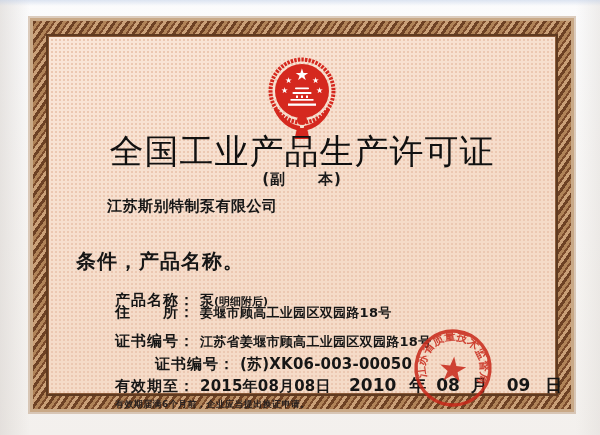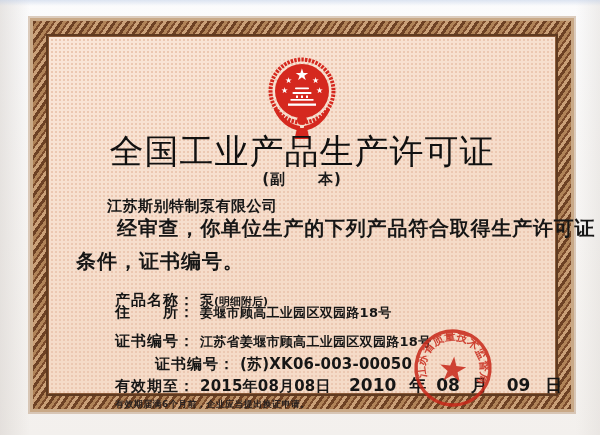--- a/index.html
+++ b/index.html
@@ -100,22 +100,21 @@
       <path d="M64,56 C58,69 48,75 38,77 L38,72 C46,71 56,64 61,54 Z"></path>
       <circle cx="36" cy="66" r="5"></circle>
       <path d="M31,74 L41,74 L43.5,85 L28.5,85 Z"></path>
     </g>
   </svg>
 
   <div class="title">全国工业产品生产许可证</div>
   <div class="subtitle">(副　　本)</div>
 
   <div class="company">江苏斯别特制泵有限公司</div>
-  <div class="stmt1">经审查，你单位生产的下列产品符合取得生产许可证</div>
-  <div class="stmt2">条件，证书编号。</div>
+  <div class="stmt2">条件，产品名称。</div>
 
   <div class="row row-product">
     <span class="lbl">产品名称：</span><span class="val-big">泵</span><span class="val-sub">(明细附后)</span>
   </div>
 
   <div class="row row-address">
     <span class="lbl">住　　所：</span><span class="val">姜堰市顾高工业园区双园路18号</span>
   </div>
 
   <div class="row row-prodaddr">

